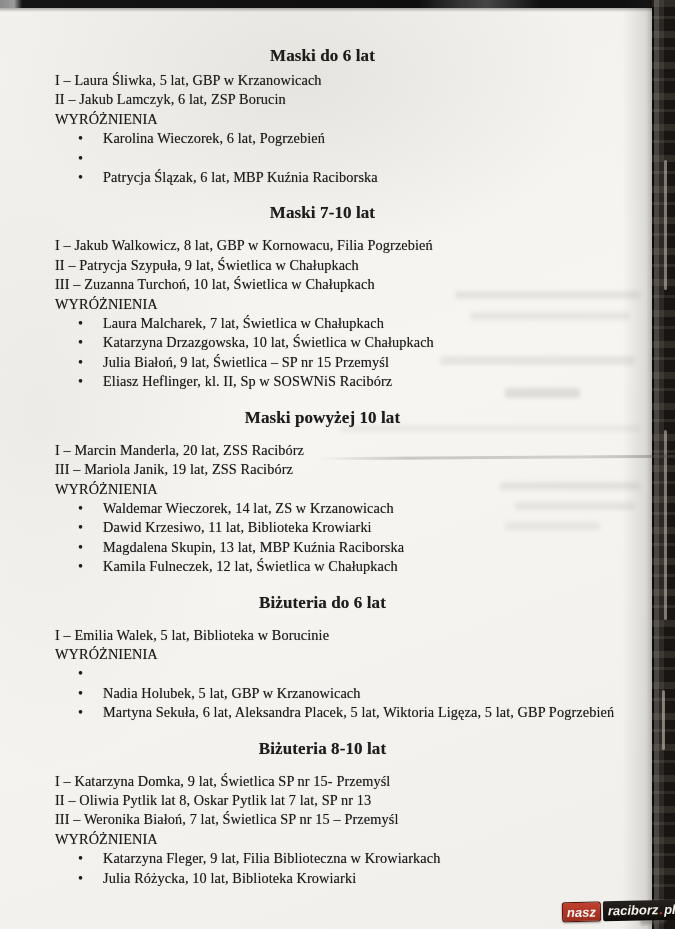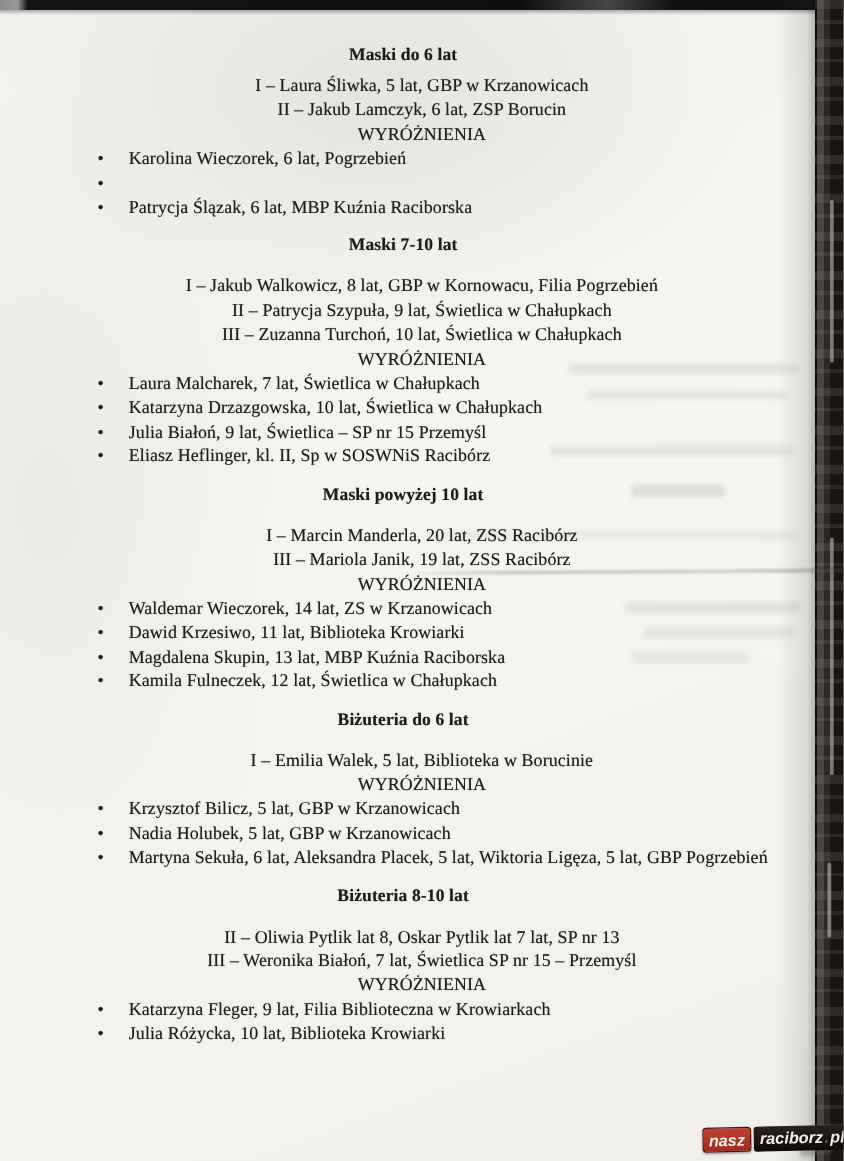--- a/index.html
+++ b/index.html
@@ -64,25 +64,25 @@
 
   
   .content {
     position: absolute; top: 30px; left: 55px; width: 565px;
     font-size: 14.3px;
     text-shadow: 0 0 0.7px rgba(35,32,32,0.55);
     letter-spacing: 0.1px;
   }
   .cat { margin: 0 0 11px 0; }
   .cat-title {
-    font-size: 14px; font-weight: bold; text-align: center;
-    margin: 5px 30px 13px 0; line-height: 20px;
+    font-size: 17px; font-weight: bold; text-align: center;
+    margin: 16px 30px 13px 0; line-height: 20px;
   }
   .cat:first-child .cat-title { margin-bottom: 5px; }
-  .line { margin: 0; line-height: 19.4px; text-align: center; }
+  .line { margin: 0; line-height: 19.4px; }
   ul.distinctions { list-style: none; margin: 0; padding: 0; }
   ul.distinctions li { display: flex; line-height: 19.4px; padding-left: 23px; }
   .bullet { width: 25px; flex: 0 0 25px; }
 
   
   .watermark {
     position: absolute; left: 562px; top: 901px; height: 20px;
     display: flex; align-items: stretch; z-index: 5;
     font-family: "Liberation Sans", "DejaVu Sans", sans-serif;
     font-style: italic; font-weight: bold; font-size: 13px;
@@ -205,35 +205,35 @@
       </ul>
     </section>
 
     <section class="cat">
       <h3 class="cat-title">Biżuteria do 6 lat</h3>
       <p class="line">I – Emilia Walek, 5 lat, Biblioteka w Borucinie</p>
       <p class="line">WYRÓŻNIENIA</p>
       <ul class="distinctions">
         <li>
             <span class="bullet">•</span>
-            <span>Krzysztof Bilicz, 5 lat, GBP w Krzanowicach</span>
           </li>
         <li>
             <span class="bullet">•</span>
             <span>Nadia Holubek, 5 lat, GBP w Krzanowicach</span>
           </li>
         <li>
             <span class="bullet">•</span>
             <span>Martyna Sekuła, 6 lat, Aleksandra Placek, 5 lat, Wiktoria Ligęza, 5 lat, GBP Pogrzebień</span>
           </li>
       </ul>
     </section>
 
     <section class="cat">
       <h3 class="cat-title">Biżuteria 8-10 lat</h3>
+      <p class="line">I – Katarzyna Domka, 9 lat, Świetlica SP nr 15- Przemyśl</p>
       <p class="line">II – Oliwia Pytlik lat 8, Oskar Pytlik lat 7 lat, SP nr 13</p>
       <p class="line">III – Weronika Białoń, 7 lat, Świetlica SP nr 15 – Przemyśl</p>
       <p class="line">WYRÓŻNIENIA</p>
       <ul class="distinctions">
         <li>
             <span class="bullet">•</span>
             <span>Katarzyna Fleger, 9 lat, Filia Biblioteczna w Krowiarkach</span>
           </li>
         <li>
             <span class="bullet">•</span>

